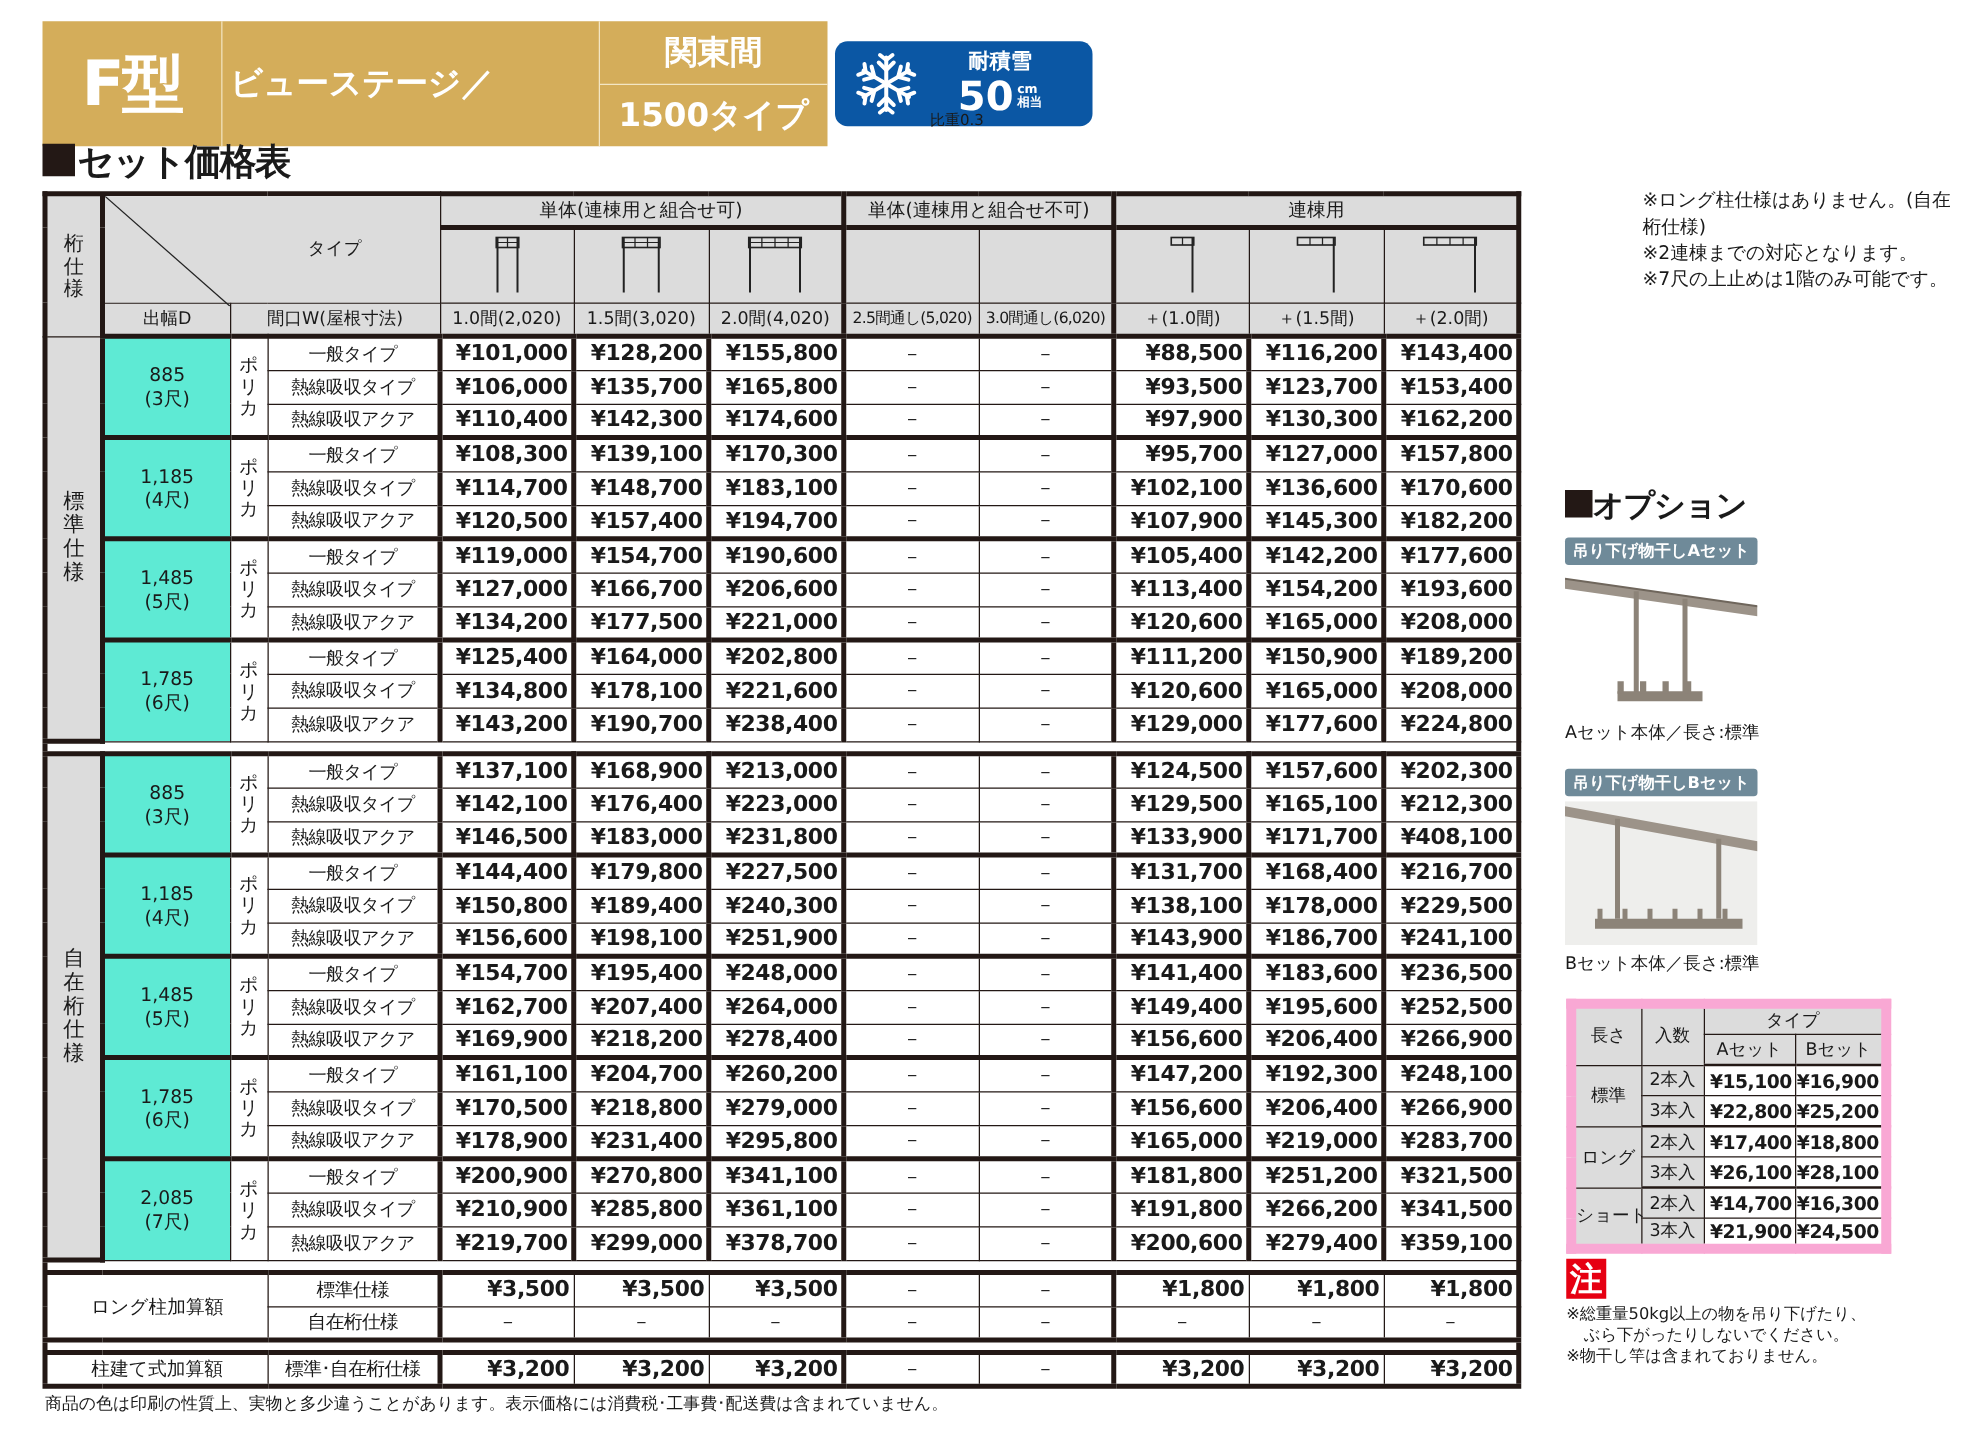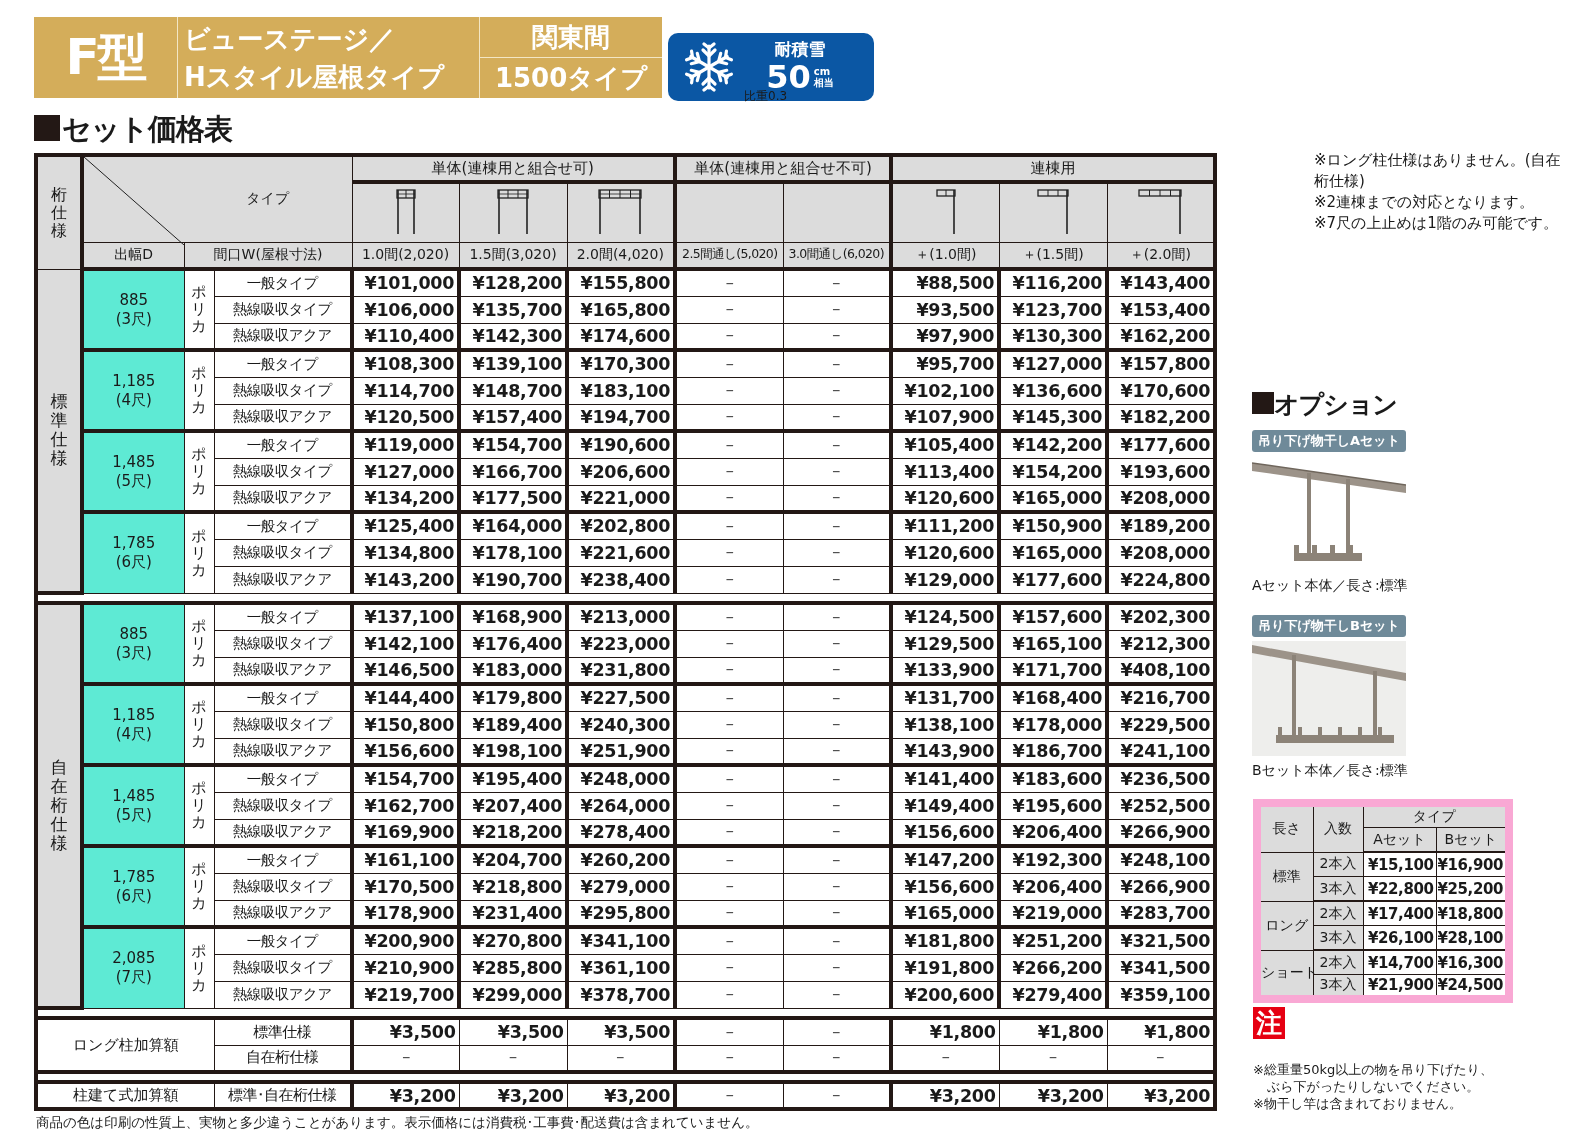--- a/index.html
+++ b/index.html
@@ -1,20 +1,20 @@
 <!DOCTYPE html>
 <html><head>
 <meta charset="utf-8">
 <style>
   * { box-sizing: border-box; margin: 0; padding: 0; }
   html, body { width: 1574px; height: 1148px; background: #ffffff; overflow: hidden; }
   body { font-family: "DejaVu Sans", "Liberation Sans", sans-serif; color: #1a1a1a; position: relative; }
 
   
-  .hdr { position: absolute; left: 34px; top: 17px; height: 81px; display: flex; }
+  .hdr { position: absolute; left: 34px; top: 17px; height: 100px; display: flex; }
   .hdr-cell { background: #d4ad5a; color: #fff; font-weight: bold; display: flex; align-items: center; }
   .hdr-type { width: 144px; justify-content: center; font-size: 50px; letter-spacing: -2px; border-right: 1.5px solid #f3e6c4; }
   .hdr-name { width: 302px; flex-direction: column; align-items: flex-start; justify-content: center; padding-left: 6px; font-size: 26px; line-height: 38px; border-right: 1.5px solid #f3e6c4; }
   .hdr-spec { width: 182px; flex-direction: column; }
   .hdr-spec div { flex: 1; width: 100%; display: flex; align-items: center; justify-content: center; font-size: 26px; }
   .hdr-spec div + div { border-top: 1.5px solid #f3e6c4; }
   .snow { position: absolute; left: 668px; top: 17px; width: 206px; height: 68px; background: #0b57a4; border-radius: 10px; color: #fff; display: flex; align-items: center; margin-top: 16px; }
   .snow-icon { width: 82px; display: flex; justify-content: center; }
   .snow-text { display: flex; flex-direction: column; align-items: center; width: 100px; }
   .snow-lbl { font-size: 17px; font-weight: bold; line-height: 20px; }
@@ -55,33 +55,32 @@
   .opt-badge { position: absolute; left: 1252px; width: 154px; height: 22px; background: #6f8a99; color: #fff; border-radius: 3px; font-size: 13px; font-weight: bold; display: flex; align-items: center; justify-content: center; }
   .opt-img { position: absolute; left: 1252px; width: 154px; }
   .opt-cap { position: absolute; left: 1252px; font-size: 14px; }
 
   .opt-table { position: absolute; left: 1253px; top: 799px; width: 252px; border: 8px solid #f9a8d4; }
   .opt-table td { border: 1px solid #231815; height: 24.5px; font-size: 14px; text-align: center; padding: 0; white-space: nowrap; }
   .opt-table .g { background: #dcdcdc; }
   .opt-table .op { font-weight: bold; font-size: 15px; text-align: right; padding-right: 2px; letter-spacing: -0.4px; }
 
   .caution { position: absolute; left: 1253px; top: 1007px; width: 32px; height: 32px; background: #e60012; color: #fff; font-size: 26px; font-weight: bold; display: flex; align-items: center; justify-content: center; }
-  .caution-text { position: absolute; left: 1253px; top: 1043px; font-size: 13px; line-height: 17px; margin-top: 18px; }
+  .caution-text { position: absolute; left: 1253px; top: 1043px; font-size: 13px; line-height: 17px; }
   .caution-text .ind { padding-left: 14px; }
 
   .footer { position: absolute; left: 36px; top: 1114px; font-size: 13.5px; }
 </style>
 </head>
 <body>
 
 <div class="hdr">
   <div class="hdr-cell hdr-type">F型</div>
   <div class="hdr-cell hdr-name">
     <span>ビューステージ／</span>
-    <span>Hスタイル屋根タイプ</span>
   </div>
   <div class="hdr-cell hdr-spec">
     <div>関東間</div>
     <div>1500タイプ</div>
   </div>
 </div>
 
 <div class="snow">
   <div class="snow-icon">
     <svg width="50" height="50" viewBox="-25 -25 50 50">

